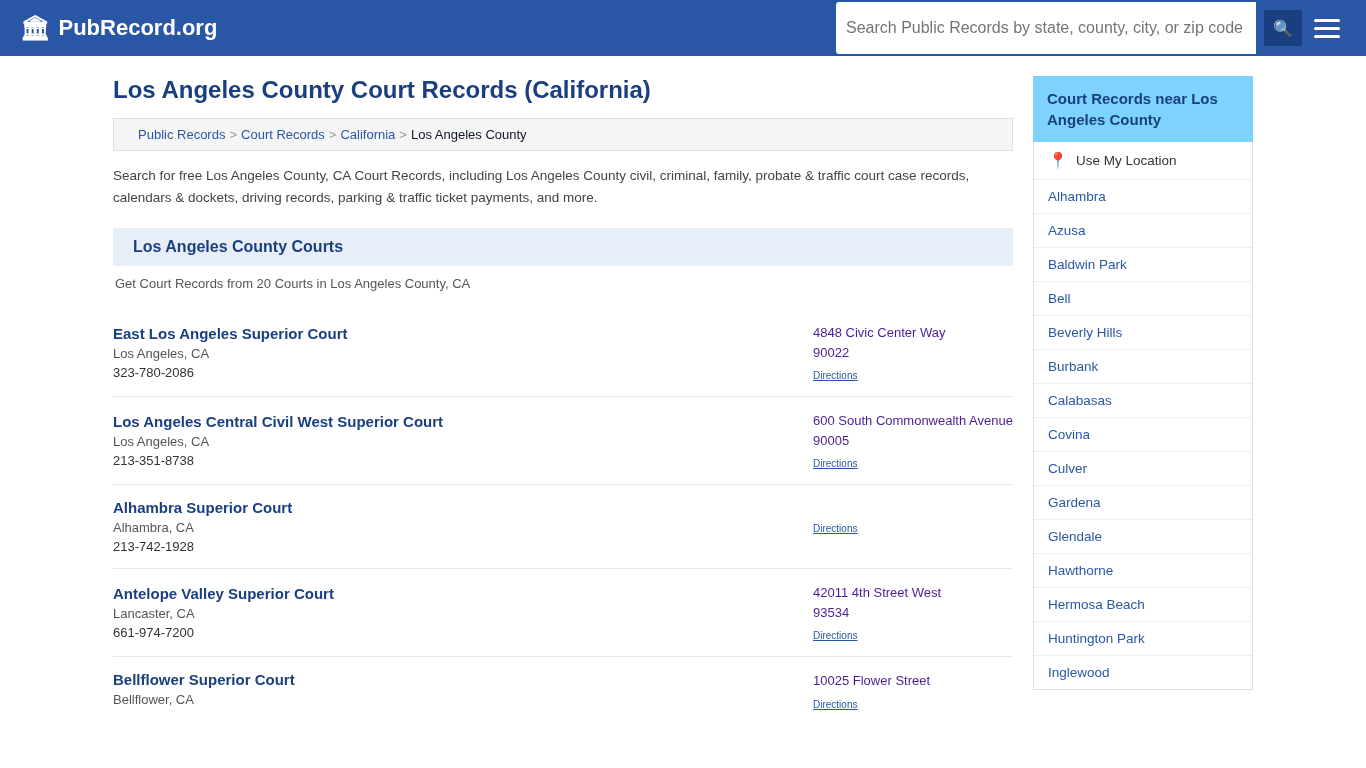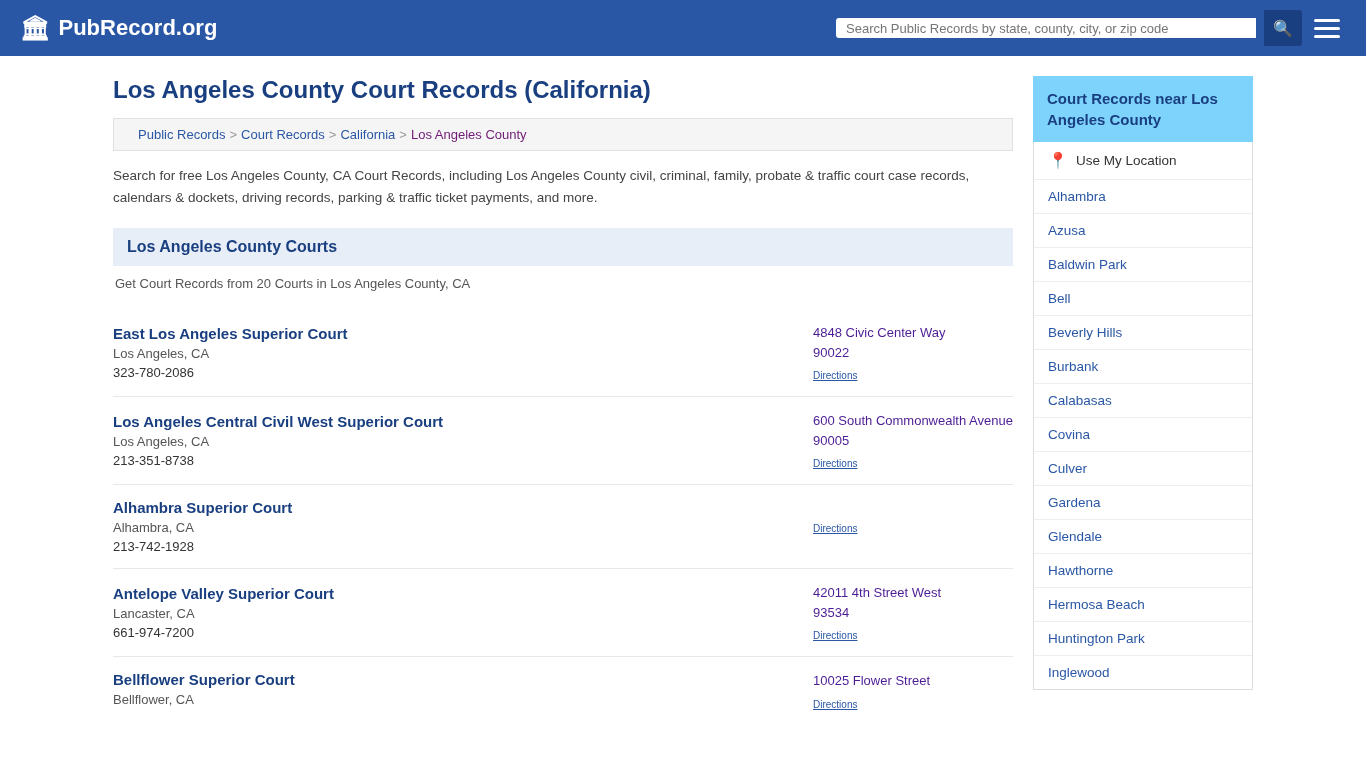--- a/index.html
+++ b/index.html
@@ -26,25 +26,25 @@
     #logo-icon {
       font-size: 24px;
     }
     #search-area {
       display: flex;
       align-items: center;
       gap: 8px;
     }
     #search-input {
       width: 420px;
-      height: 20px;
+      height: 52px;
       padding: 0 10px;
       border: none;
       border-radius: 3px 0 0 3px;
-      font-size: 13px;
+      font-size: 16px;
       outline: none;
     }
     #search-button {
       width: 38px;
       height: 36px;
       background: #1a3f80;
       border: none;
       border-radius: 0 3px 3px 0;
       cursor: pointer;
       display: flex;
@@ -105,34 +105,34 @@
       flex-wrap: wrap;
     }
     .breadcrumb-sep {
       color: #999;
     }
     .breadcrumb-link {
       color: #2a57a5;
       text-decoration: none;
       cursor: pointer;
     }
-    .breadcrumb-current { color: #701a75; }
+    .breadcrumb-current { color: #0f172a; }
 
     
     #description {
       font-size: 13.5px;
       line-height: 1.6;
       color: #444;
       margin-bottom: 20px;
     }
 
     
     .section-header {
       background: #e8eef7;
-      padding: 10px 14px;
+      padding: 10px 20px;
       font-size: 16px;
       font-weight: bold;
       color: #1a3f80;
       margin-bottom: 10px;
     }
     .section-subtext {
       font-size: 13px;
       color: #555;
       margin-bottom: 18px;
       padding: 0 2px;

